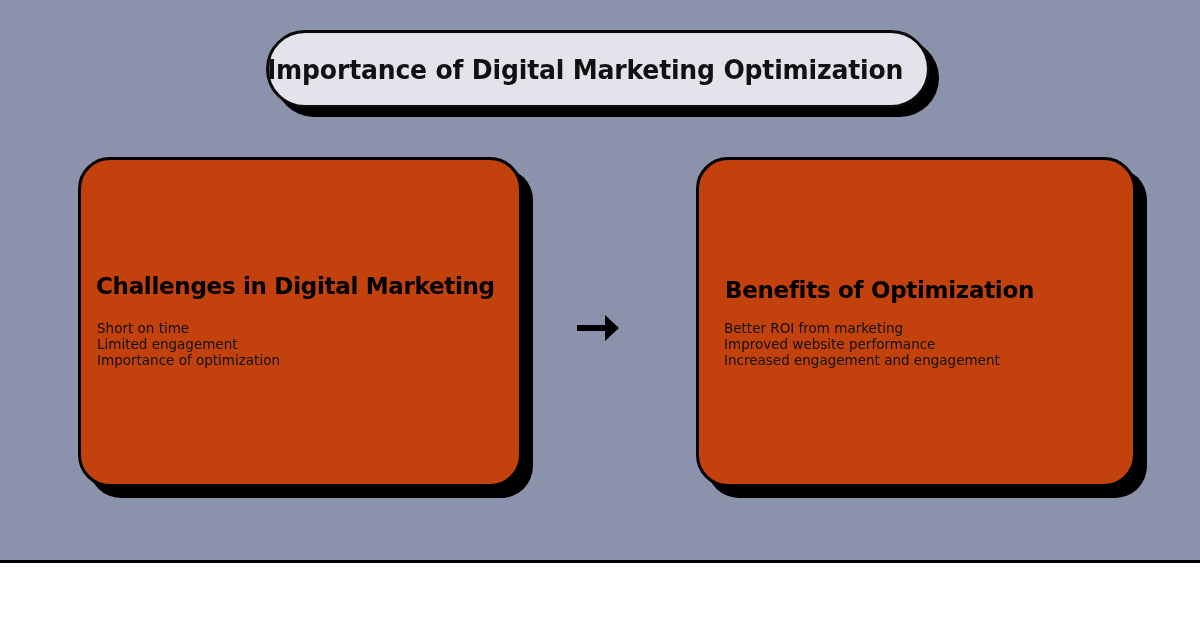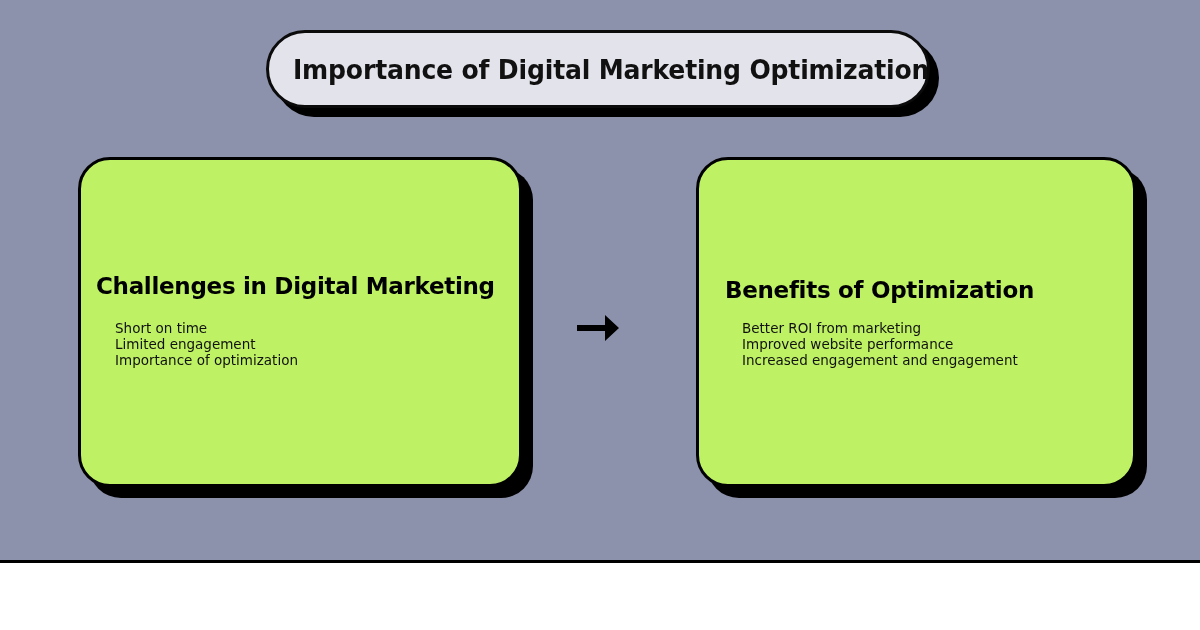--- a/index.html
+++ b/index.html
@@ -39,37 +39,37 @@
     top: 30px;
     width: 664px;
     height: 78px;
     background: #e3e3eb;
     border: 3px solid #0b0b0b;
     border-radius: 44px;
     box-sizing: border-box;
     box-shadow: 9px 9px 0 0 #000000;
     display: flex;
     align-items: center;
-    justify-content: flex-start;
+    justify-content: flex-end;
   }
   .title-pill-text {
     font-family: "DejaVu Sans", "Liberation Sans", sans-serif;
     font-size: 27px;
     font-weight: bold;
     color: #111111;
     letter-spacing: -0.2px;
     white-space: nowrap;
     transform: scaleX(0.93);
     transform-origin: center;
   }
 
   
   .card {
     position: absolute;
-    background: #bef264;
+    background: #c2410c;
     border: 3px solid #000000;
     border-radius: 32px;
     box-sizing: border-box;
     box-shadow: 11px 11px 0 0 #000000;
     overflow: hidden;
   }
   .card-left {
     left: 78px;
     top: 157px;
     width: 444px;
@@ -109,21 +109,20 @@
     font-size: 23px;
   }
 
   .card-body {
     position: absolute;
     font-family: "DejaVu Sans", "Liberation Sans", sans-serif;
     font-size: 13.5px;
     font-weight: normal;
     color: #111111;
     line-height: 16px;
-    margin-left: 18px;
   }
   .card-left .card-body {
     left: 16px;
     top: 160px;
   }
   .card-right .card-body {
     left: 25px;
     top: 160px;
   }
   .card-body-line {

